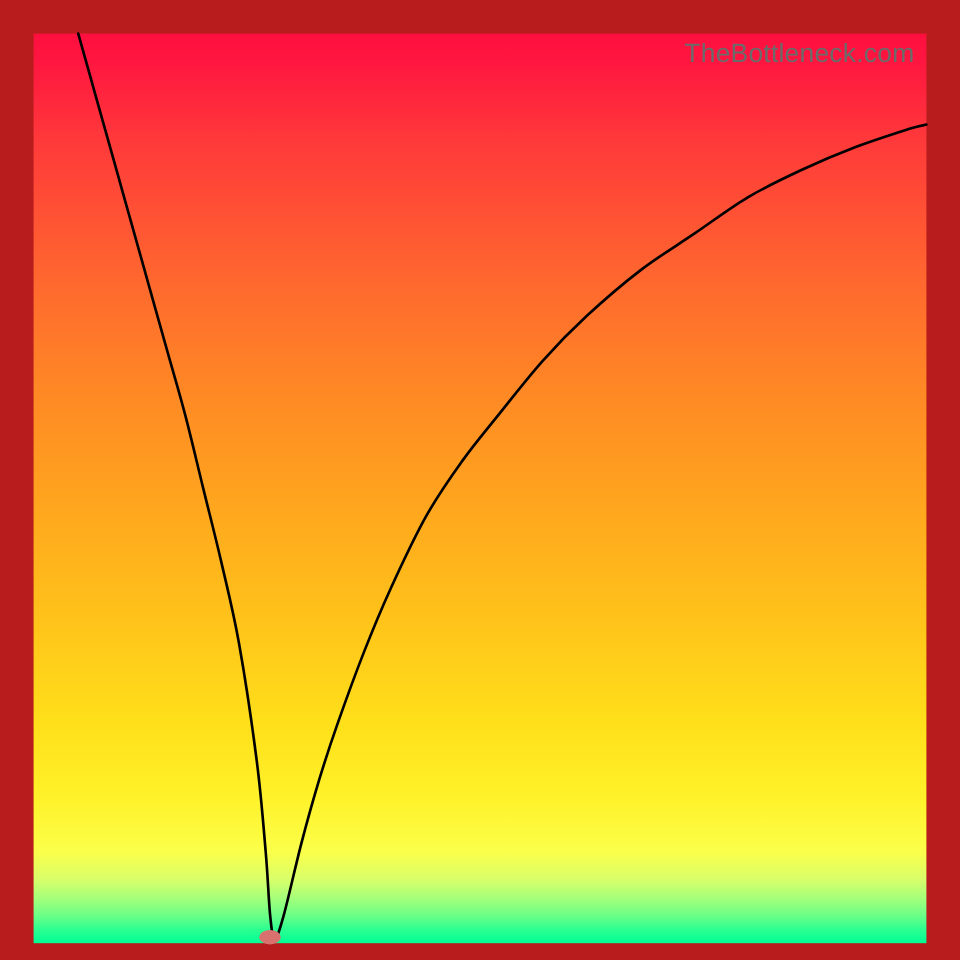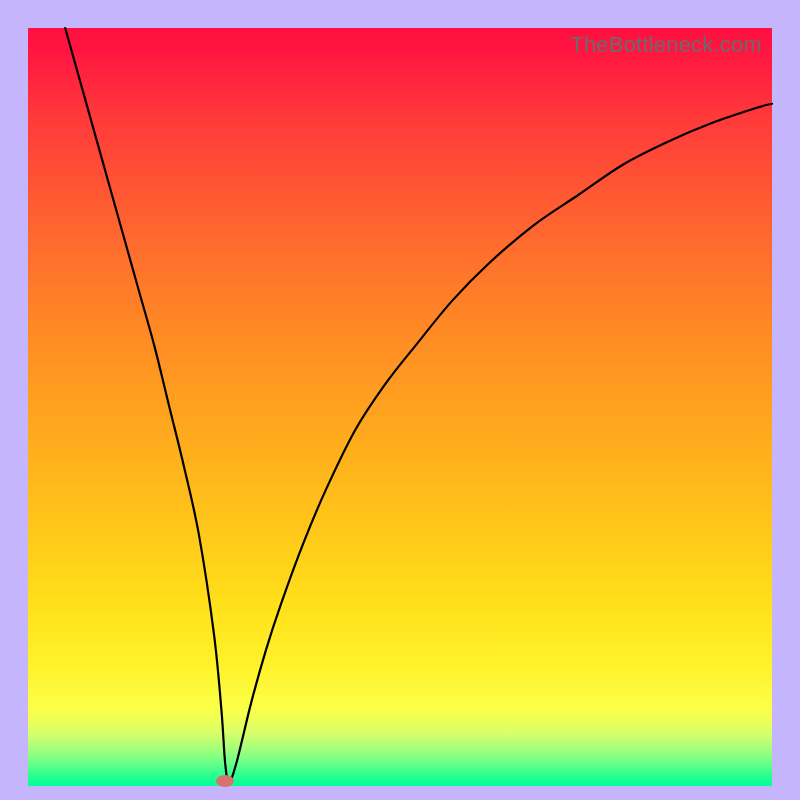--- a/index.html
+++ b/index.html
@@ -8,21 +8,21 @@
     width: 800px;
     height: 800px;
     overflow: hidden;
     background: #000;
     font-family: Arial, Helvetica, sans-serif;
   }
   .frame {
     position: relative;
     width: 800px;
     height: 800px;
-    background: #c4b5fd;
+    background: #b91c1c;
   }
   .plot {
     position: absolute;
     left: 28px;
     top: 28px;
     width: 744px;
     height: 758px;
     background: linear-gradient(to bottom,
       #ff0f3f 0%,
       #ff1640 3%,

